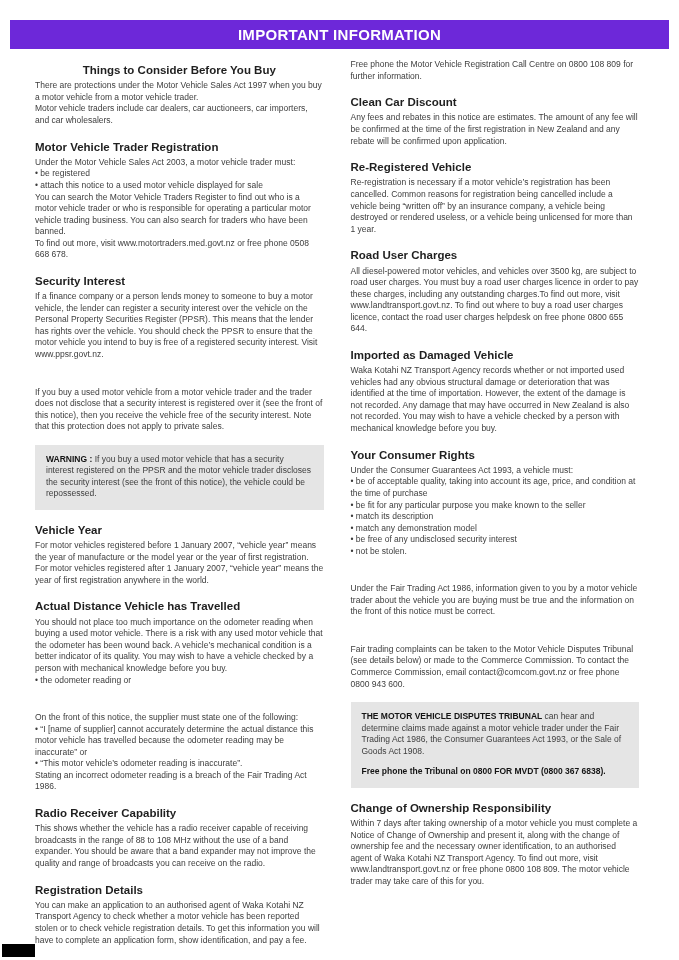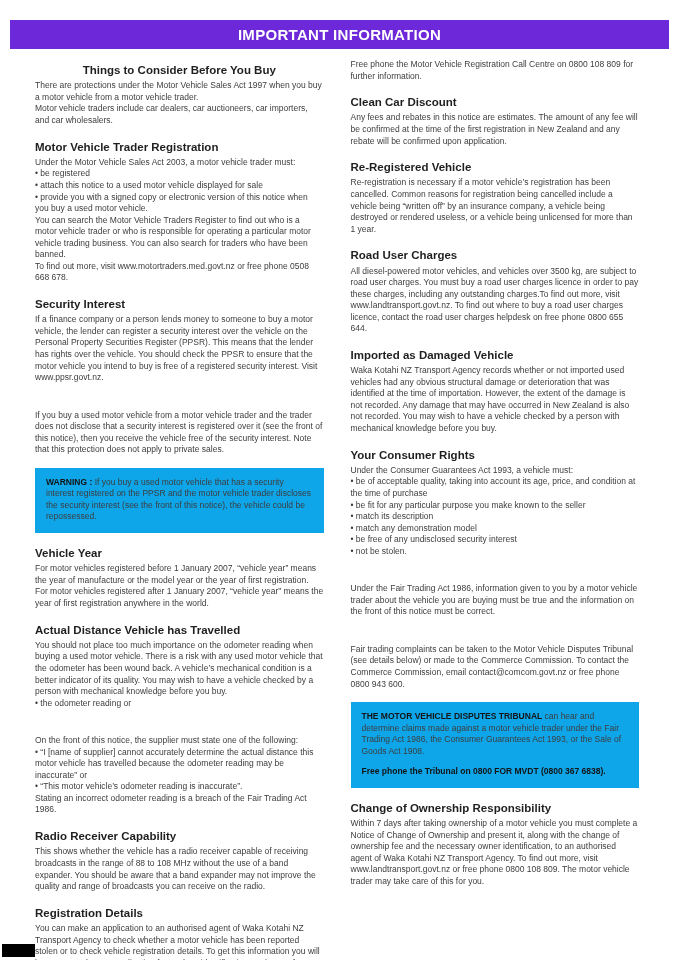--- a/index.html
+++ b/index.html
@@ -24,21 +24,21 @@
     font-size:11.5px; font-weight:700; color:#1f1f1f;
     margin:13px 0 3px 0; line-height:1.25;
   }
   .sec:first-child h2 { margin-top:4px;text-align:center; }
   p.t {
     font-size:8.5px; line-height:1.36; color:#3d3d3d; margin:0;
   }
   p.t.gap { margin-top:26px; }
   p.t strong { color:#141414; }
   .box {
-    background:#0ea5e9; padding:9px 11px 10px 11px; margin-top:12px;
+    background:#e5e5e5; padding:9px 11px 10px 11px; margin-top:12px;
   }
   .box p.boxfoot { margin-top:9px; }
   .corner-mark {
     position:absolute; left:2px; top:944px; width:33px; height:13px; background:#000;
   }
 </style>
 </head>
 <body>
 
 <div class="banner">IMPORTANT INFORMATION</div>
@@ -48,21 +48,20 @@
       <section class="sec">
         <h2>Things to Consider Before You Buy</h2>
         <p class="t">There are protections under the Motor Vehicle Sales Act 1997 when you buy a motor vehicle from a motor vehicle trader.</p>
         <p class="t">Motor vehicle traders include car dealers, car auctioneers, car importers, and car wholesalers.</p>
       </section>
       <section class="sec">
         <h2>Motor Vehicle Trader Registration</h2>
         <p class="t">Under the Motor Vehicle Sales Act 2003, a motor vehicle trader must:</p>
         <p class="t">• be registered</p>
         <p class="t">• attach this notice to a used motor vehicle displayed for sale</p>
-        <p class="t">• provide you with a signed copy or electronic version of this notice when you buy a used motor vehicle.</p>
         <p class="t">You can search the Motor Vehicle Traders Register to find out who is a motor vehicle trader or who is responsible for operating a particular motor vehicle trading business. You can also search for traders who have been banned.</p>
         <p class="t">To find out more, visit www.motortraders.med.govt.nz or free phone 0508 668 678.</p>
       </section>
       <section class="sec">
         <h2>Security Interest</h2>
         <p class="t">If a finance company or a person lends money to someone to buy a motor vehicle, the lender can register a security interest over the vehicle on the Personal Property Securities Register (PPSR). This means that the lender has rights over the vehicle. You should check the PPSR to ensure that the motor vehicle you intend to buy is free of a registered security interest. Visit www.ppsr.govt.nz.</p>
         <p class="t gap">If you buy a used motor vehicle from a motor vehicle trader and the trader does not disclose that a security interest is registered over it (see the front of this notice), then you receive the vehicle free of the security interest. Note that this protection does not apply to private sales.</p>
       </section>
       <section class="sec">
         <div class="box">

